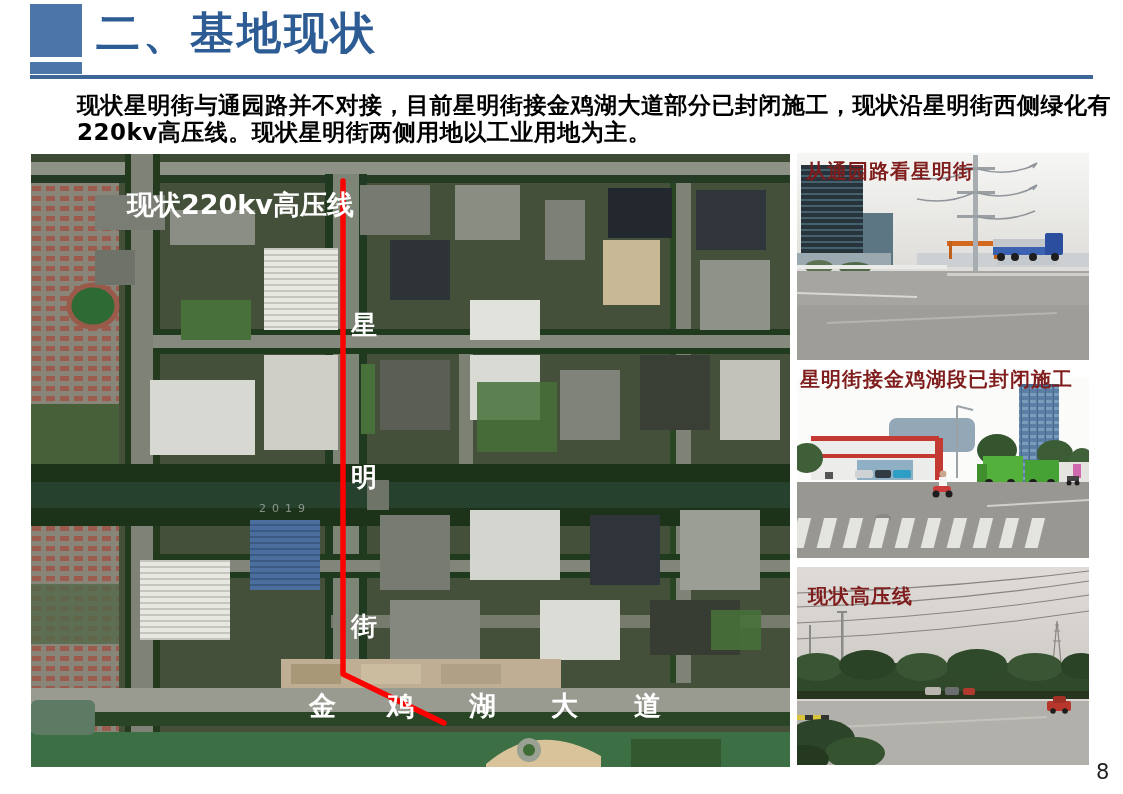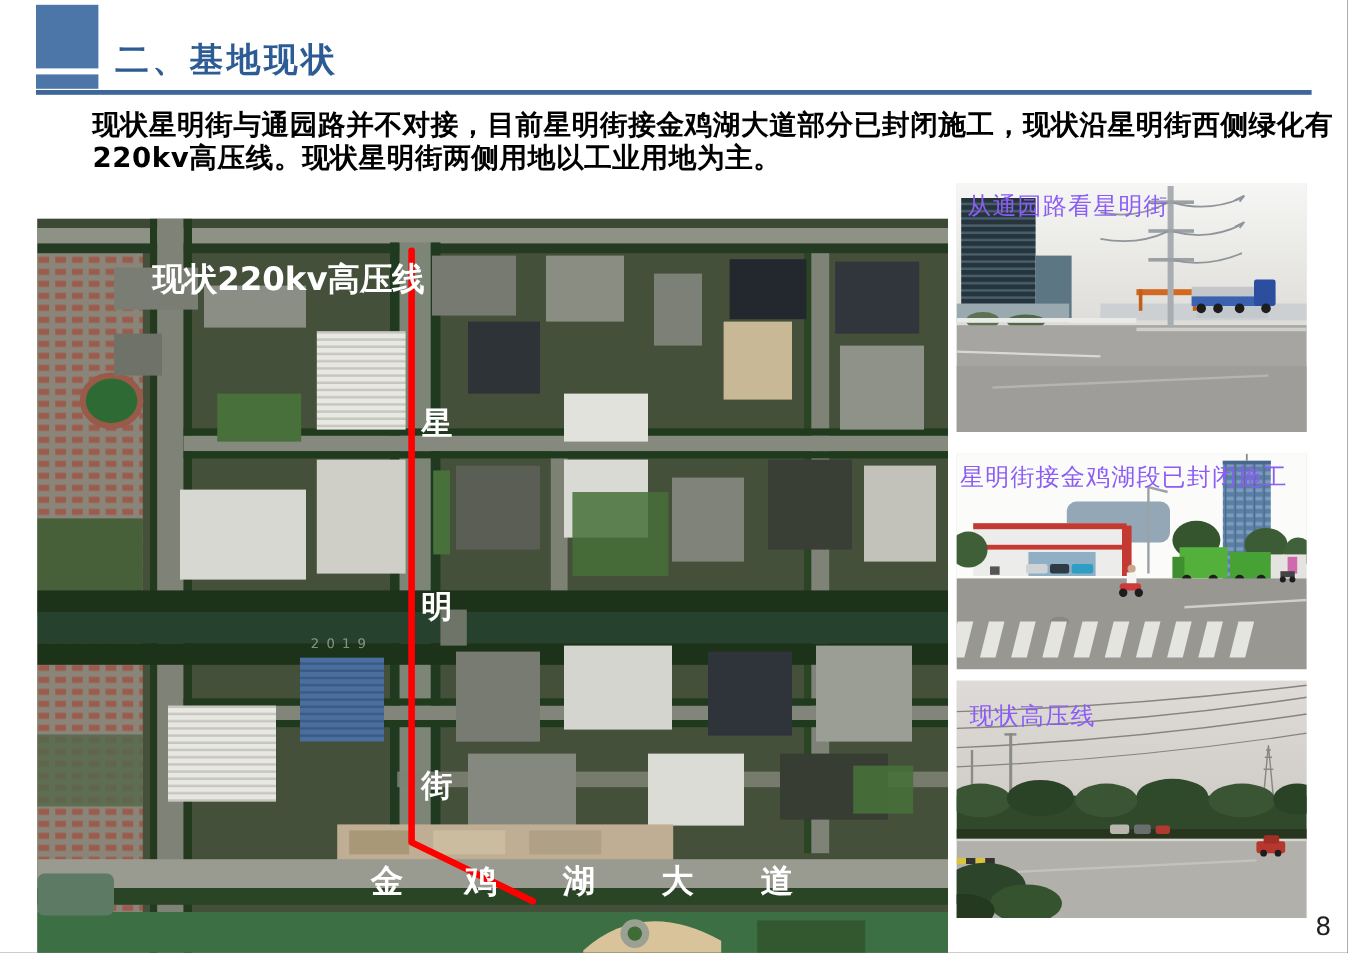--- a/index.html
+++ b/index.html
@@ -5,42 +5,42 @@
   html,body{margin:0;padding:0;background:#888;}
   #slide{
     position:relative;width:1123px;height:794px;background:#ffffff;
     font-family:"DejaVu Sans","Liberation Sans",sans-serif;overflow:hidden;
   }
   .abs{position:absolute;}
   
   .deco-square{left:30px;top:4px;width:52px;height:53px;background:#4C76A7;}
   .deco-bar{left:30px;top:62px;width:52px;height:12px;background:#4C76A7;}
   .page-title{
-    left:96px;top:4px;font-size:28px;font-weight:800;color:#2D5C94;
-    letter-spacing:3px;white-space:nowrap;margin-top:27px;
+    left:96px;top:4px;font-size:44px;font-weight:800;color:#2D5C94;
+    letter-spacing:3px;white-space:nowrap;
   }
   .header-line{left:30px;top:75px;width:1063px;height:4px;background:#3E6698;}
   .logo{left:948px;top:12px;width:152px;height:54px;}
   
   .intro{
     left:40px;top:92px;width:1056px;font-size:23px;font-weight:600;
     color:#000;line-height:27px;letter-spacing:0.5px;margin-left:37px;
   }
   
-  .map-wrap{left:31px;top:154px;width:759px;height:613px;overflow:hidden;margin-top:28px;}
+  .map-wrap{left:31px;top:154px;width:759px;height:613px;overflow:hidden;}
   .map-wrap svg{display:block;}
   
   .photo{left:797px;width:292px;overflow:hidden;background:#e9e9e7;}
   .photo svg{display:block;width:100%;height:100%;}
   .photo-caption{
-    font-size:20px;font-weight:400;color:#8b5cf6;white-space:nowrap;
+    font-size:20px;font-weight:700;color:#7f1d1d;white-space:nowrap;
     letter-spacing:1px;
   }
   .cap1{left:806px;top:158px;}
-  .cap2{left:800px;top:384px;text-align:right;}
+  .cap2{left:800px;top:366px;text-align:right;}
   .cap3{left:808px;top:583px;text-align:right;}
   .page-number{left:1096px;top:760px;font-size:21px;color:#222;}
   text{font-family:"DejaVu Sans","Liberation Sans",sans-serif;}
 </style>
 </head>
 <body>
 
 <div id="slide">
 
   <div class="abs deco-square"></div>

